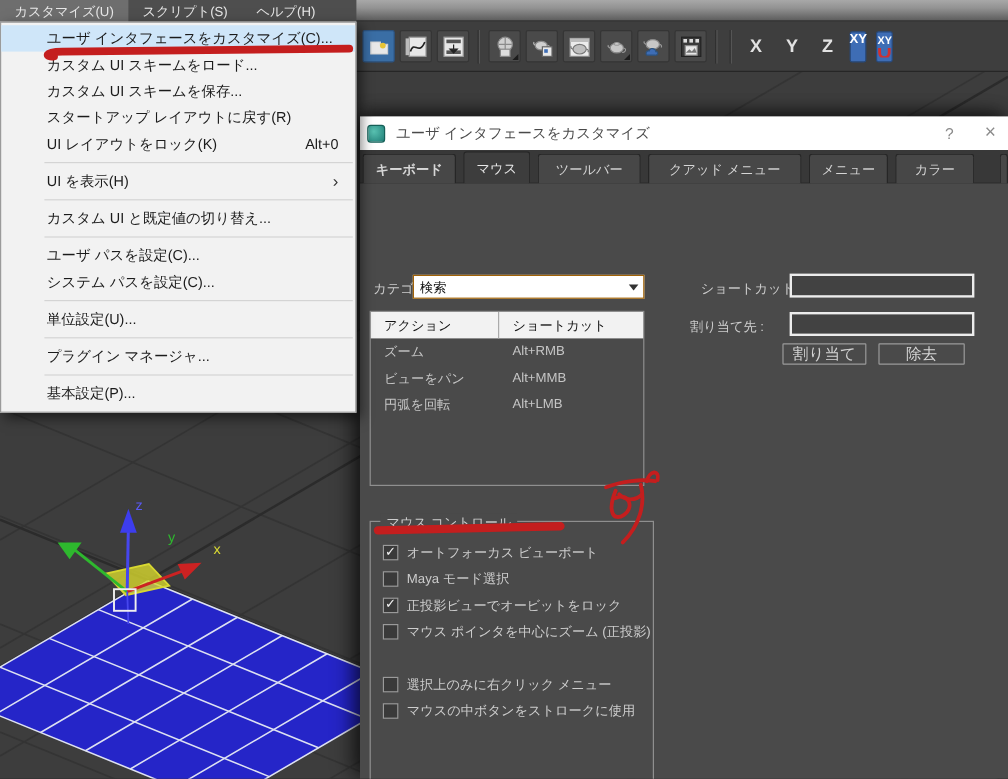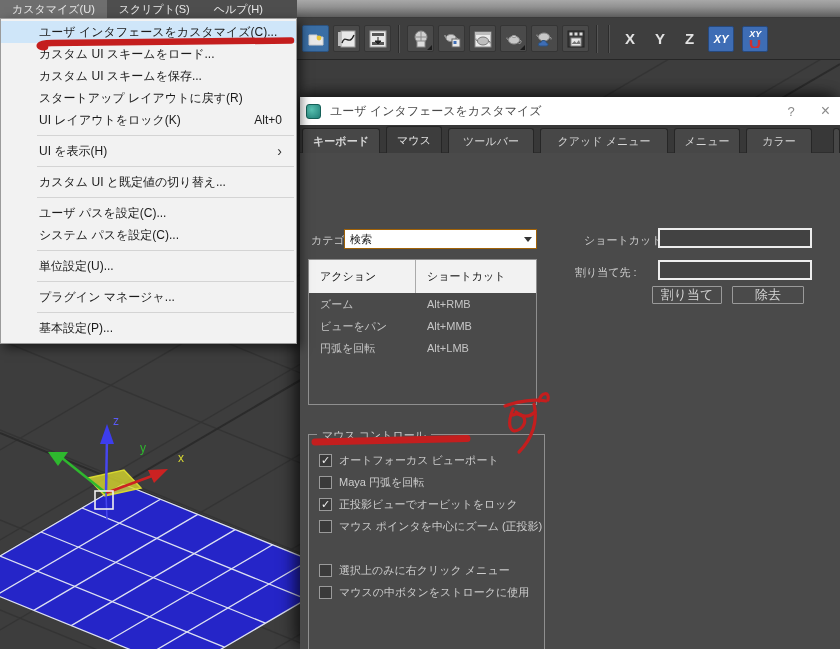--- a/index.html
+++ b/index.html
@@ -22,23 +22,23 @@
   #toolbar { left:296px; top:18px; width:544px; height:42px; background:#3e3e3e; z-index:1;
     border-bottom:1px solid #262626; display:flex; align-items:center; gap:4px; padding-left:6px; }
   .tbicon { width:27px; height:27px; background:#4a4a4a; border:1px solid #353535; border-radius:2px;
     display:flex; align-items:center; justify-content:center; position:relative; }
   .tbicon.active { background:#3a6ea5; border-color:#2c5380; }
   .tbicon .fly { position:absolute; right:1px; bottom:1px; width:0; height:0;
     border-left:5px solid transparent; border-bottom:5px solid #1c1c1c; }
   .tbsep { width:2px; height:28px; background:linear-gradient(#2c2c2c,#2c2c2c); margin:0 3px;
     border-right:1px solid #555; }
   .axisbtn { color:#e2e2e2; font-weight:bold; font-size:15px; padding:0 8px; }
-  .axisbtn-sq { width:26px; height:26px; background:#3e6db5; border:1px solid #27497c; border-radius:2px;
-    color:#fff; font-weight:bold; font-size:11px; display:flex; align-items:center; justify-content:center;
-    margin:0 2px; position:relative;font-style:italic; }
+  .axisbtn-sq { width:14px; height:26px; background:#3e6db5; border:1px solid #27497c; border-radius:2px;
+    color:#fff; font-weight:bold; font-size:11px; display:flex; align-items:flex-start; justify-content:center;
+    margin:0 2px; position:relative; }
 
   
   #menu { left:0; top:18px; width:297px; z-index:5; background:#f2f2f2;
     border:1px solid #9b9b9b; box-shadow:4px 4px 10px rgba(0,0,0,.55);
     padding:2px 0 4px 0; font-size:12px; color:#1b1b1b; }
   .menu-item { height:22px; display:flex; align-items:center; padding:0 14px 0 38px; }
   .menu-item.hl { background:#cfe6f9; }
   .menu-sc { margin-left:auto; color:#1b1b1b; }
   .menu-arrow { margin-left:auto; color:#333; font-size:14px; }
   .menu-sep { height:1px; background:#d4d4d4; margin:4px 2px 4px 36px; }
@@ -63,21 +63,21 @@
   #dlg-body { left:0; top:56px; width:540px; height:496px; background:#4a4a4a; }
 
   .dlabel { position:absolute; color:#cdcdcd; font-size:11px; }
   #category-combo { left:44px; top:76px; width:193px; height:20px; background:#ffffff;
     border:1px solid #a16207; color:#111; font-size:11px; display:flex; align-items:center; padding-left:5px; }
   .combo-chevron { margin-left:auto; width:16px; height:100%; display:flex; align-items:center; justify-content:center; }
   .tri-down { width:0; height:0; border-left:4px solid transparent; border-right:4px solid transparent;
     border-top:5px solid #333; }
 
   #actions-list { left:8px; top:106px; width:229px; height:146px; border:1px solid #8f8f8f; background:#4a4a4a; }
-  #actions-header { height:33px; background:#f2f2f2; display:flex; color:#111; font-size:11px; }
+  #actions-header { height:22px; background:#f2f2f2; display:flex; color:#111; font-size:11px; }
   .hdr-col1 { width:107px; border-right:1px solid #aaa; display:flex; align-items:center; padding-left:11px; }
   .hdr-col2 { flex:1; display:flex; align-items:center; padding-left:11px; }
   .lrow { height:22px; display:flex; color:#c6c6c6; font-size:11px; }
   .lrow .c1 { width:107px; display:flex; align-items:center; padding-left:11px; }
   .lrow .c2 { flex:1; display:flex; align-items:center; padding-left:11px; }
 
   .dinput { position:absolute; width:154px; height:20px; background:#424242;
     border:2px solid #ececec; color:#eee; font-size:11px; padding:0 4px;
     font-family:"Liberation Sans","DejaVu Sans",sans-serif; }
   .dbtn { position:absolute; background:#4a4a4a; border:1px solid #9a9a9a; color:#d6d6d6;
@@ -327,21 +327,21 @@
 
       <div id="mouse-group" class="abs">
         <div id="mouse-group-title">マウス コントロール</div>
 
         <div class="chk-row" style="top:18px;">
           <span class="chk-box checked"><span class="mark">✓</span></span>
           <span class="chk-label">オートフォーカス ビューポート</span>
         </div>
         <div class="chk-row" style="top:40px;">
           <span class="chk-box"><span class="mark">✓</span></span>
-          <span class="chk-label">Maya 円弧を回転</span>
+          <span class="chk-label">Maya モード選択</span>
         </div>
         <div class="chk-row" style="top:62px;">
           <span class="chk-box checked"><span class="mark">✓</span></span>
           <span class="chk-label">正投影ビューでオービットをロック</span>
         </div>
         <div class="chk-row" style="top:84px;">
           <span class="chk-box"><span class="mark">✓</span></span>
           <span class="chk-label">マウス ポインタを中心にズーム (正投影)</span>
         </div>
         <div class="chk-row" style="top:128px;">

